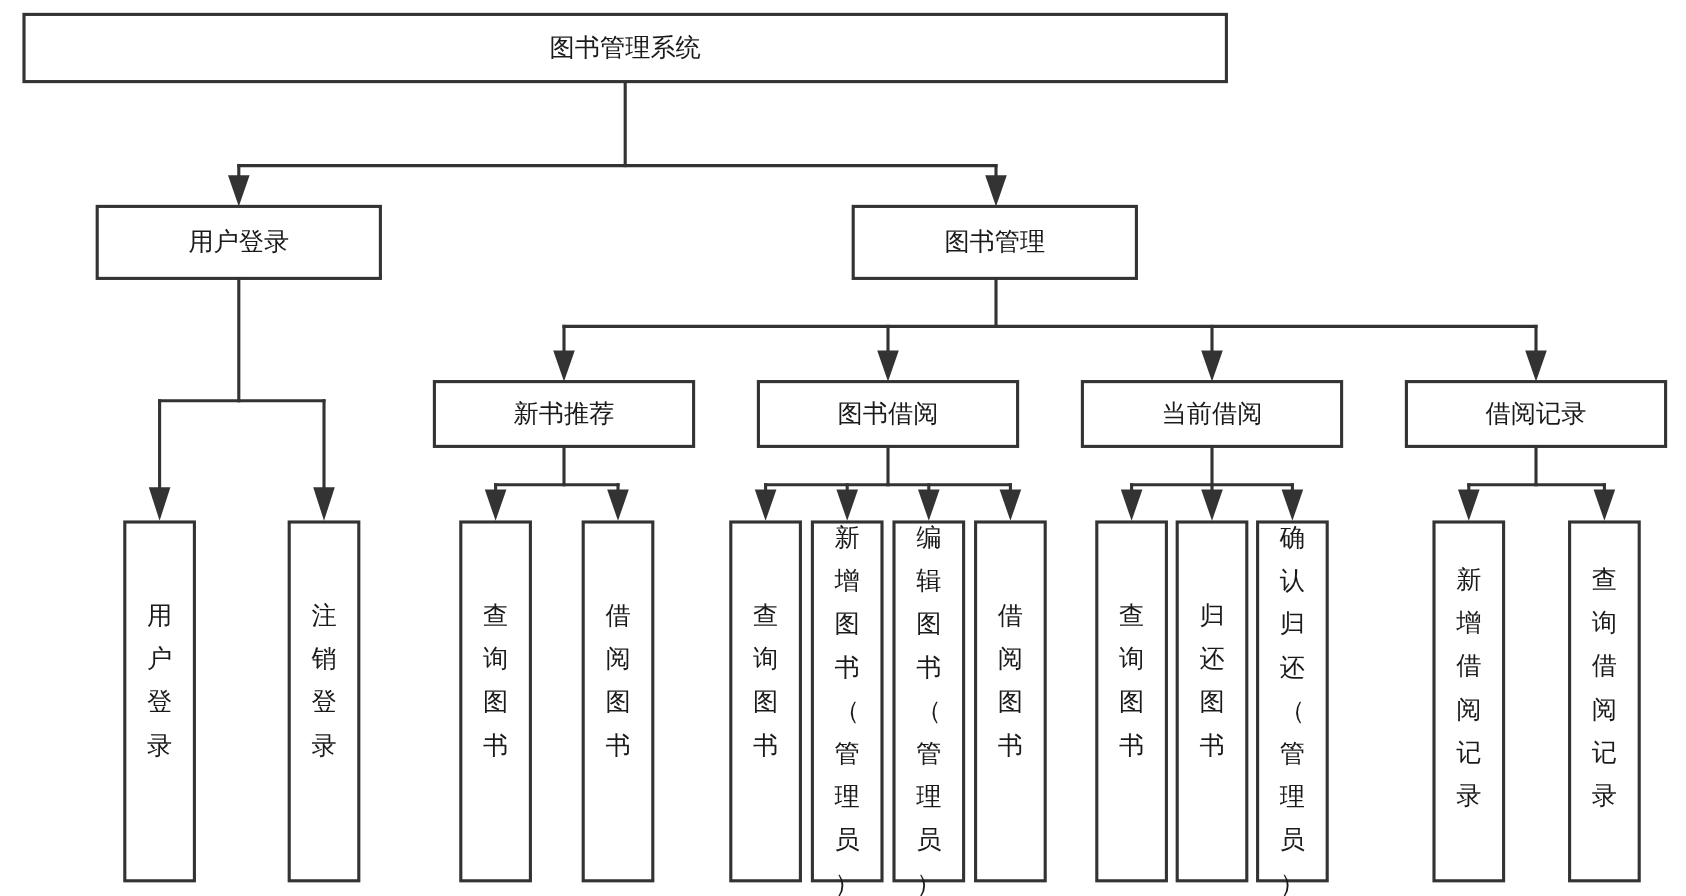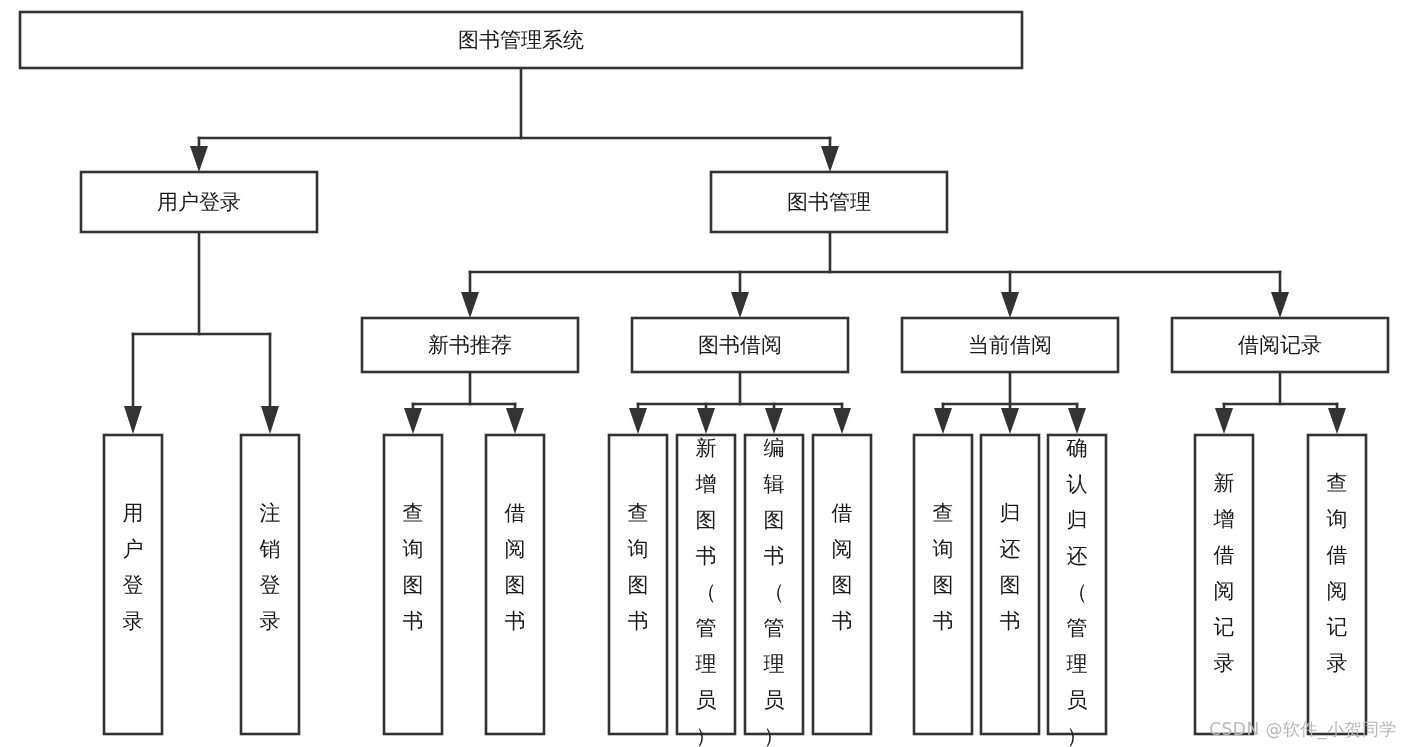--- a/index.html
+++ b/index.html
@@ -235,14 +235,13 @@
       <rect class="node-box" x="1195" y="435" width="58" height="299"></rect>
       <text class="node-label-vertical" x="1224" y="490"><tspan x="1224" y="490" text-anchor="middle">新</tspan><tspan x="1224" y="526" text-anchor="middle">增</tspan><tspan x="1224" y="562" text-anchor="middle">借</tspan><tspan x="1224" y="598" text-anchor="middle">阅</tspan><tspan x="1224" y="634" text-anchor="middle">记</tspan><tspan x="1224" y="670" text-anchor="middle">录</tspan></text>
     </g>
     <g>
       <rect class="node-box" x="1308" y="435" width="58" height="299"></rect>
       <text class="node-label-vertical" x="1337" y="490"><tspan x="1337" y="490" text-anchor="middle">查</tspan><tspan x="1337" y="526" text-anchor="middle">询</tspan><tspan x="1337" y="562" text-anchor="middle">借</tspan><tspan x="1337" y="598" text-anchor="middle">阅</tspan><tspan x="1337" y="634" text-anchor="middle">记</tspan><tspan x="1337" y="670" text-anchor="middle">录</tspan></text>
     </g>
 
   </svg>
 
-  <div class="watermark-text">CSDN @软件_小贺同学</div>
 </div>
 
 </body></html>

